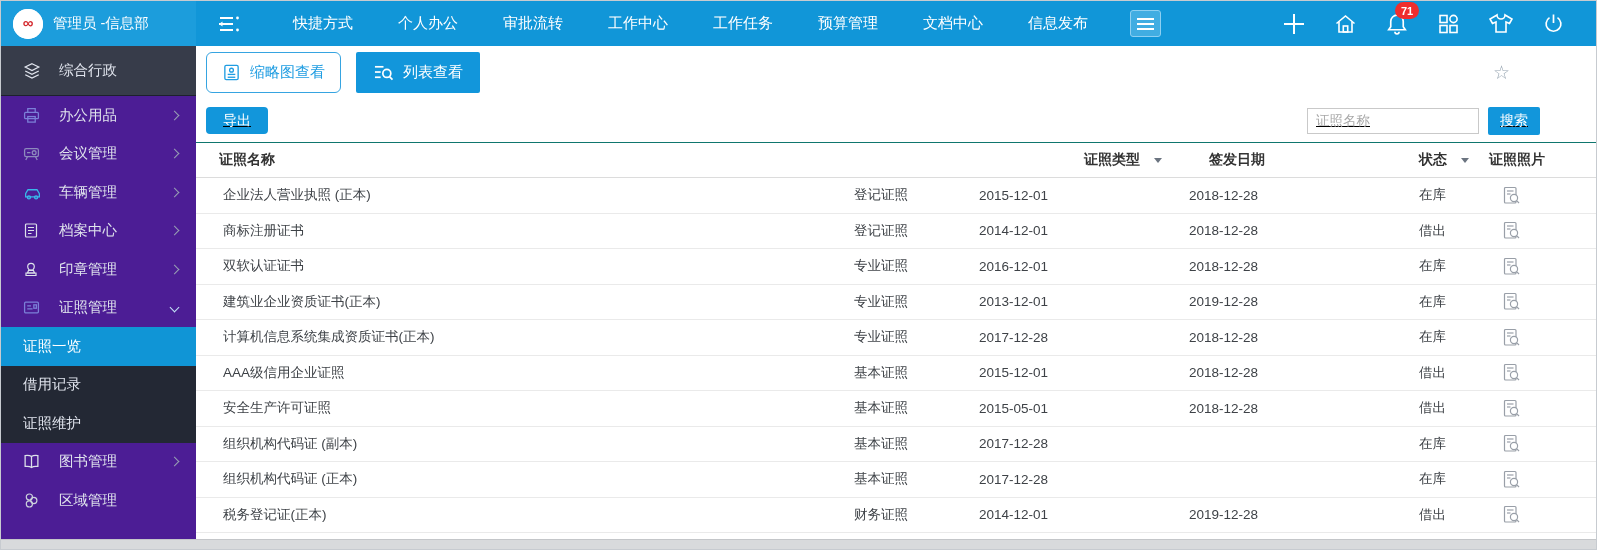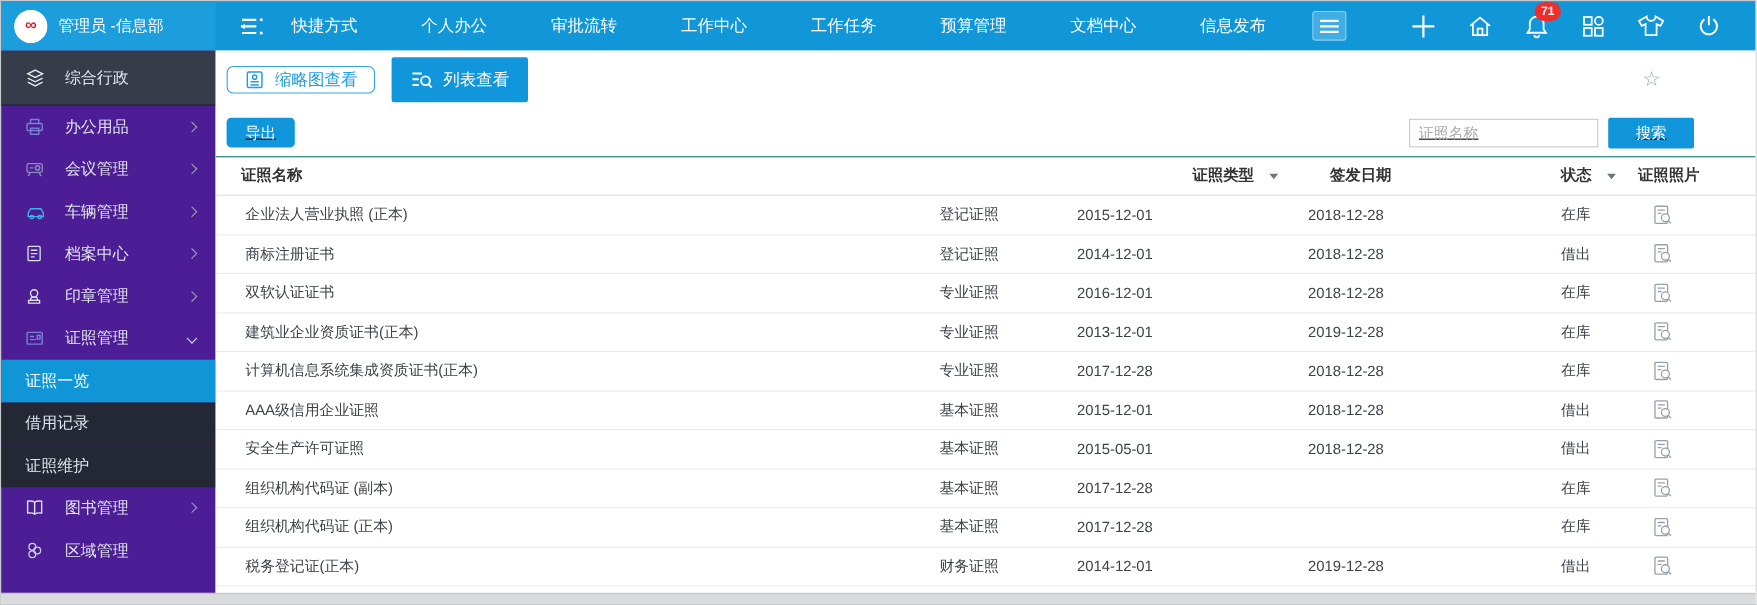--- a/index.html
+++ b/index.html
@@ -13,21 +13,21 @@
             background:#1196d8; display:flex; align-items:center; color:#fff; }
   .brand { width:195px; flex:none; height:100%; background:#1c9ddc;
            display:flex; align-items:center; gap:10px; padding-left:12px; }
   .logo { width:30px; height:30px; border-radius:50%; background:#fff; flex:none;
           display:flex; align-items:center; justify-content:center;
           color:#d42a2f; font-weight:bold; font-size:15px;
           box-shadow:inset 0 0 0 2px #fff; }
   .logo span { transform:translateY(-1px); }
   .brand-label { font-size:14.5px; white-space:nowrap; }
   .menu-collapse { margin-left:20px; display:flex; align-items:center; cursor:pointer; }
-  .topnav { display:flex; gap:58px; margin-left:22px; font-size:15px;align-items:center; }
+  .topnav { display:flex; gap:45px; margin-left:50px; font-size:15px;align-items:center; }
   .topnav .tn-item { cursor:pointer; white-space:nowrap; }
   .more-btn { margin-left:42px; width:31px; height:27px; background:#41ade2;
               border:1px solid #8ed0f2; border-radius:3px; display:flex;
               flex-direction:column; align-items:center; justify-content:center;
               gap:3px; cursor:pointer; }
   .more-btn i { width:17px; height:2px; background:#fff; }
   .top-icons { margin-left:auto; display:flex; align-items:center; gap:26px;
                padding-right:30px; }
   .tico { position:relative; display:flex; align-items:center; cursor:pointer; }
   .badge { position:absolute; top:-9px; left:11px; min-width:24px; height:17px;
@@ -49,41 +49,41 @@
   .chev { margin-left:auto; width:7px; height:7px; flex:none;
           border-right:1.6px solid #98a1b3; border-bottom:1.6px solid #98a1b3; }
   .chev.right { transform:rotate(-45deg); }
   .chev.down  { transform:rotate(45deg); border-color:#c4e5f7; }
 
   
   .main { position:absolute; left:195px; top:45px; right:0; bottom:10px;
           background:#fff; display:flex; flex-direction:column; overflow:hidden; }
   .view-row { height:53px; flex:none; display:flex; align-items:center;
               padding:0 86px 0 10px; }
-  .btn-thumb { height:25px; background:#fff; border:1px solid #36a4e1;
+  .btn-thumb { height:41px; background:#fff; border:1px solid #36a4e1;
                border-radius:6px; color:#1f9de2; display:flex; align-items:center;
                gap:9px; padding:0 15px; font-size:15px; cursor:pointer;
                font-family:inherit; }
   .btn-list { height:41px; background:#1296db; border:none; border-radius:2px;
               color:#fff; display:flex; align-items:center; gap:9px;
               padding:16px 17px; font-size:15px; margin-left:15px; cursor:pointer;
               font-family:inherit; }
   .star { margin-left:auto; color:#98a6b2; font-size:19px; cursor:pointer; }
 
   .toolbar { height:44px; flex:none; display:flex; align-items:center;
              padding:0 56px 0 10px; border-bottom:1px solid #0f766e;text-decoration:underline; }
   .btn-export { height:27px; padding:0 17px; background:#1296db; color:#fff;
                 border:none; border-radius:4px; font-size:14px; cursor:pointer;
                 font-family:inherit; }
   .searchbox { margin-left:auto; display:flex; align-items:center; gap:9px; }
   .searchbox input { width:172px; height:26px; border:1px solid #c9c9c9;
                      padding:0 8px; font-size:13.5px; color:#333; outline:none;
                      font-family:inherit; }
   .searchbox input::placeholder { color:#a8a8a8; }
-  .btn-search { height:28px; padding:0 25px; background:#1296db; color:#fff;
+  .btn-search { height:28px; padding:0 12px; background:#1296db; color:#fff;
                 border:none; border-radius:2px; font-size:14px; cursor:pointer;
                 font-family:inherit; }
 
   
   .thead { display:flex; align-items:center; height:35px; flex:none;
            padding-left:23px; font-weight:bold; font-size:14px; color:#333;
            border-bottom:1px solid #dcdcdc; }
   .trow { display:flex; align-items:center; height:35.5px; flex:none;
           padding-left:27px; font-size:13.5px; color:#3e4247;
           border-bottom:1px solid #eaeaea; }

